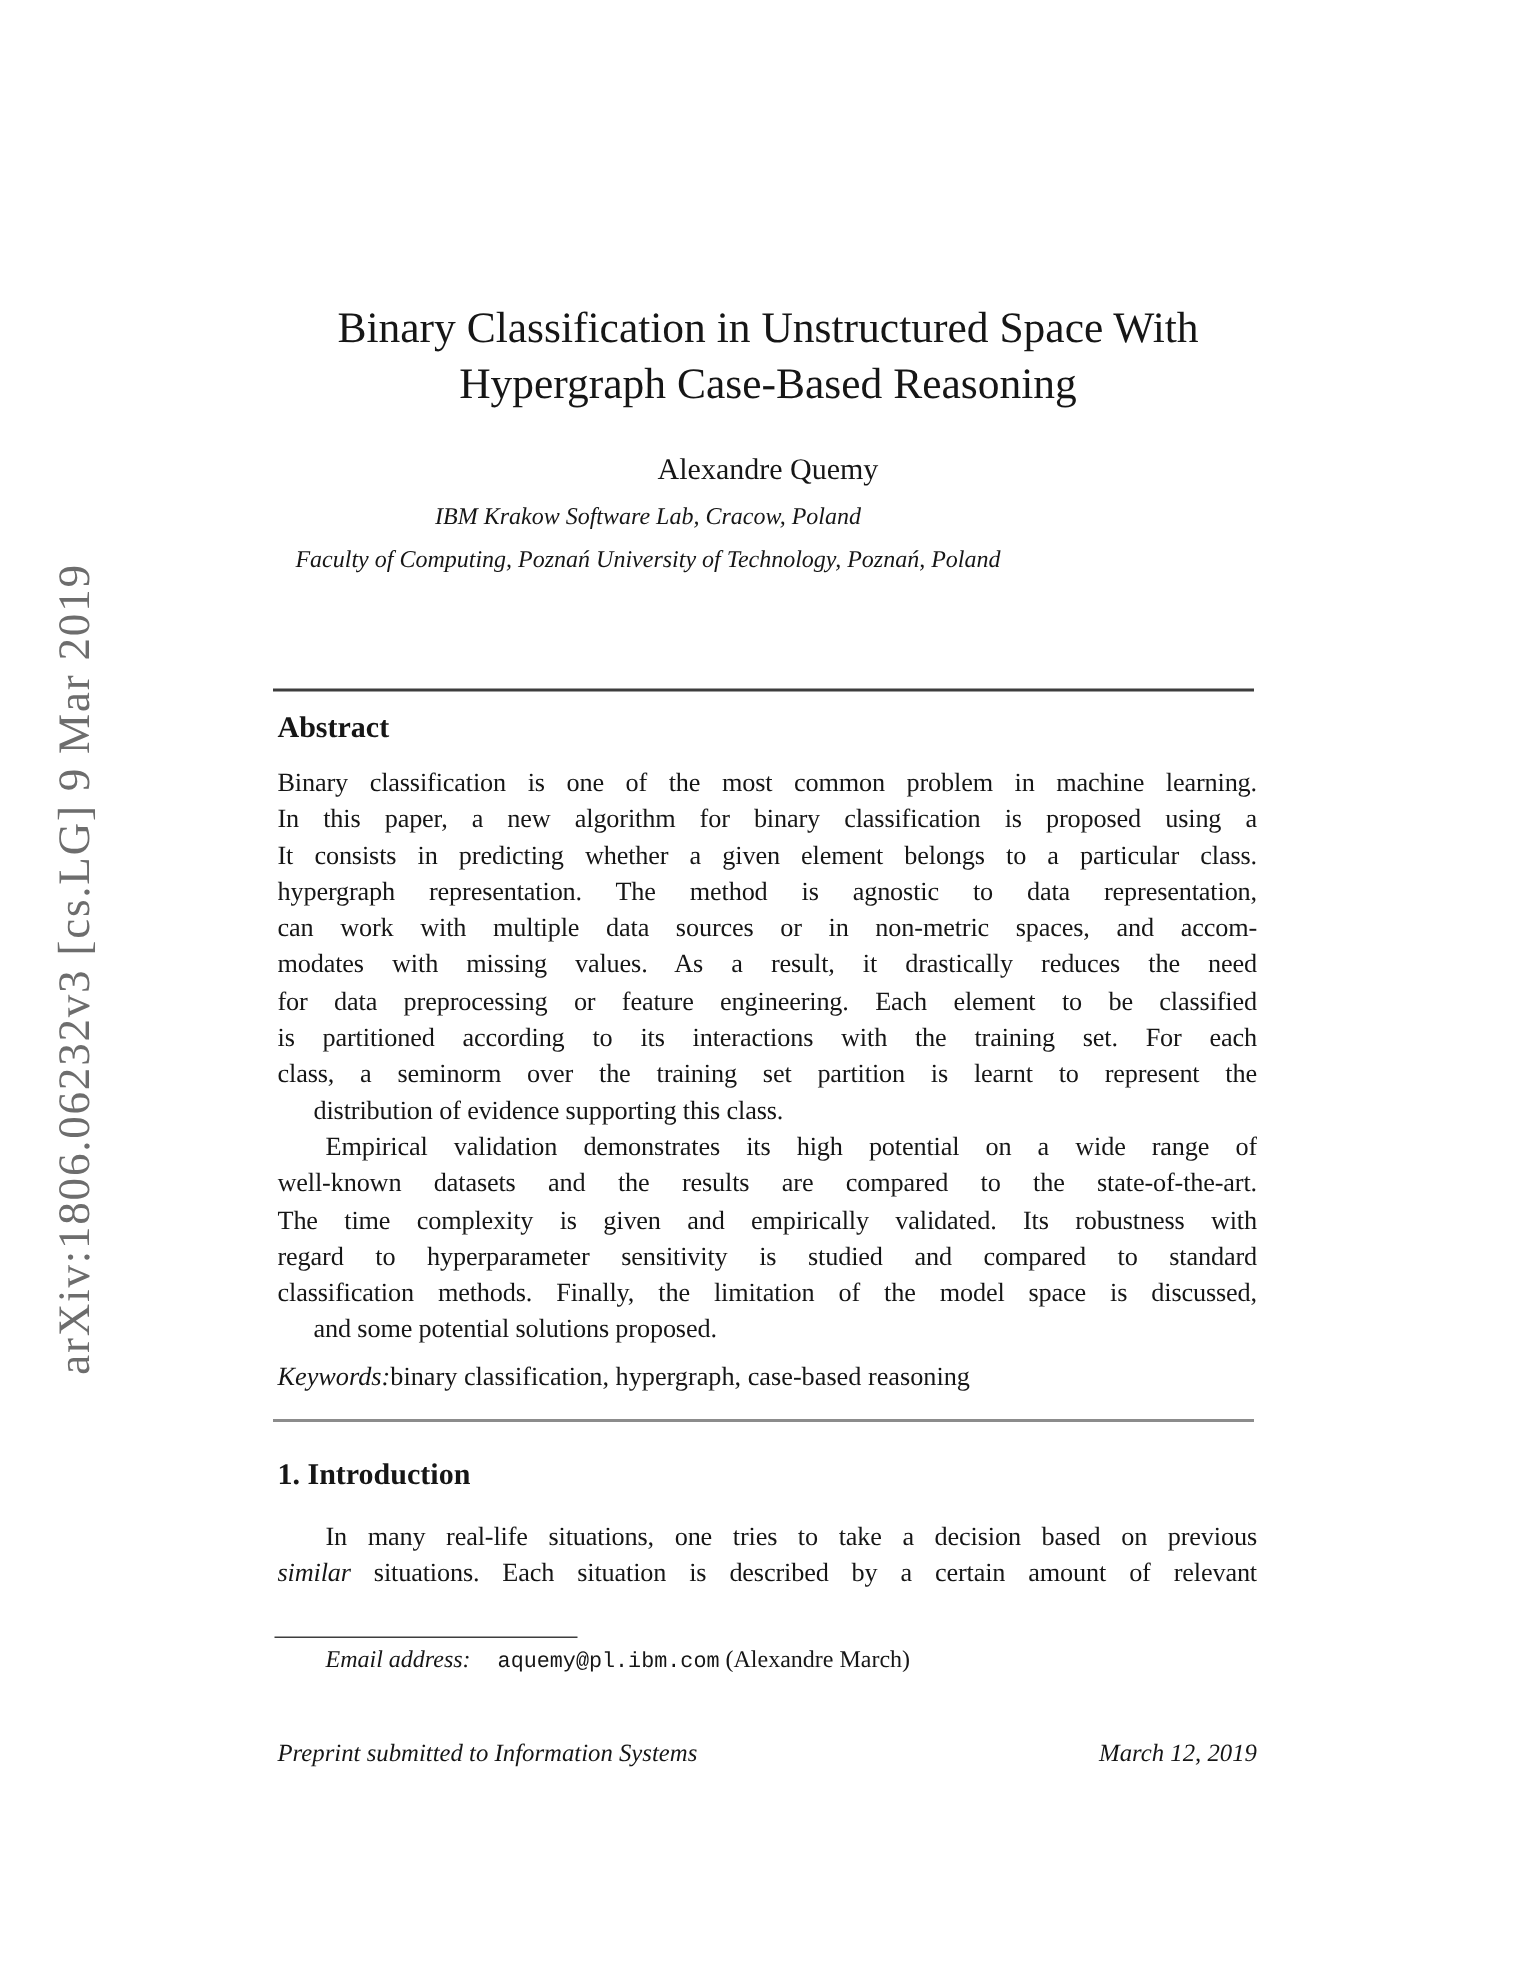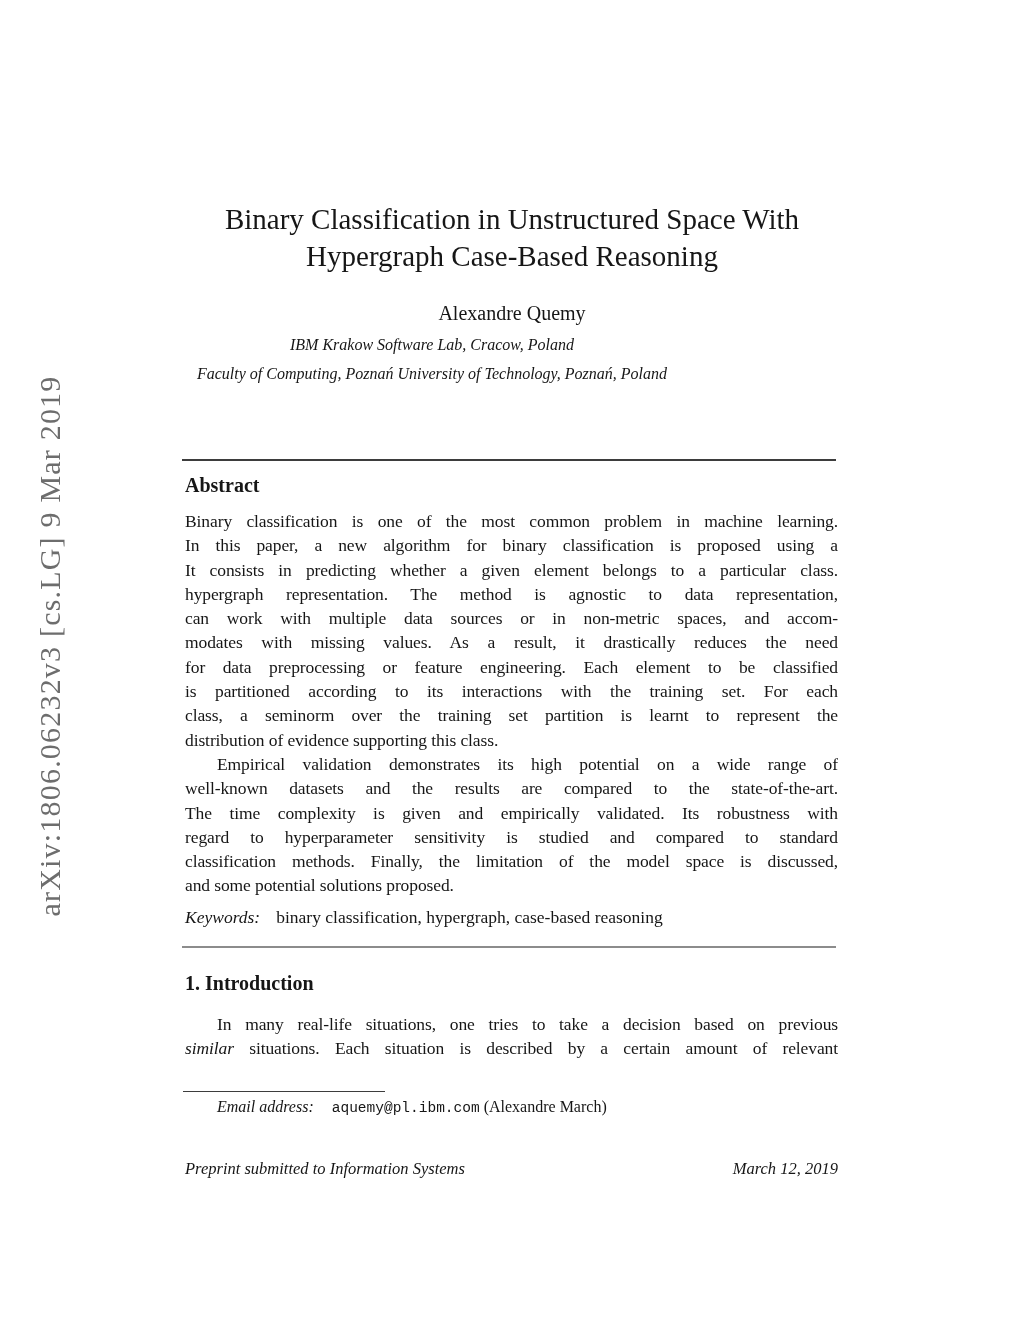--- a/index.html
+++ b/index.html
@@ -41,26 +41,26 @@
 
   .lines { position: absolute; left: 185px; width: 653px; font-size: 17.5px; }
   .abstract-lines { top: 509px; }
   .intro-lines { top: 1012px; }
 
   .tline {
     height: 24.3px; line-height: 24.3px; overflow: hidden;
     text-align: justify; text-align-last: justify;
     letter-spacing: -0.1px;
   }
-  .tline.last { text-align-last: left; }
+  .tline.last { text-align-last: left; margin-left: 24px; }
   .tline.indent { text-indent: 32px; }
 
   .keywords { position: absolute; left: 185px; top: 907px; width: 653px; font-size: 17.5px; }
   .keywords em { font-style: italic; }
-  .keywords .kw-text { margin-left: 16px; }
+  .keywords .kw-text { }
 
   .footnote { position: absolute; left: 185px; top: 1098px; width: 653px; font-size: 16px; text-indent: 32px; }
   .footnote em { font-style: italic; }
   .footnote .mono { font-family: "Liberation Mono", monospace; font-size: 14.5px; margin-left: 14px; }
 
   .footer-row {
     position: absolute; left: 185px; top: 1159px; width: 653px;
     display: flex; justify-content: space-between;
     font-style: italic; font-size: 16.5px;
   }

